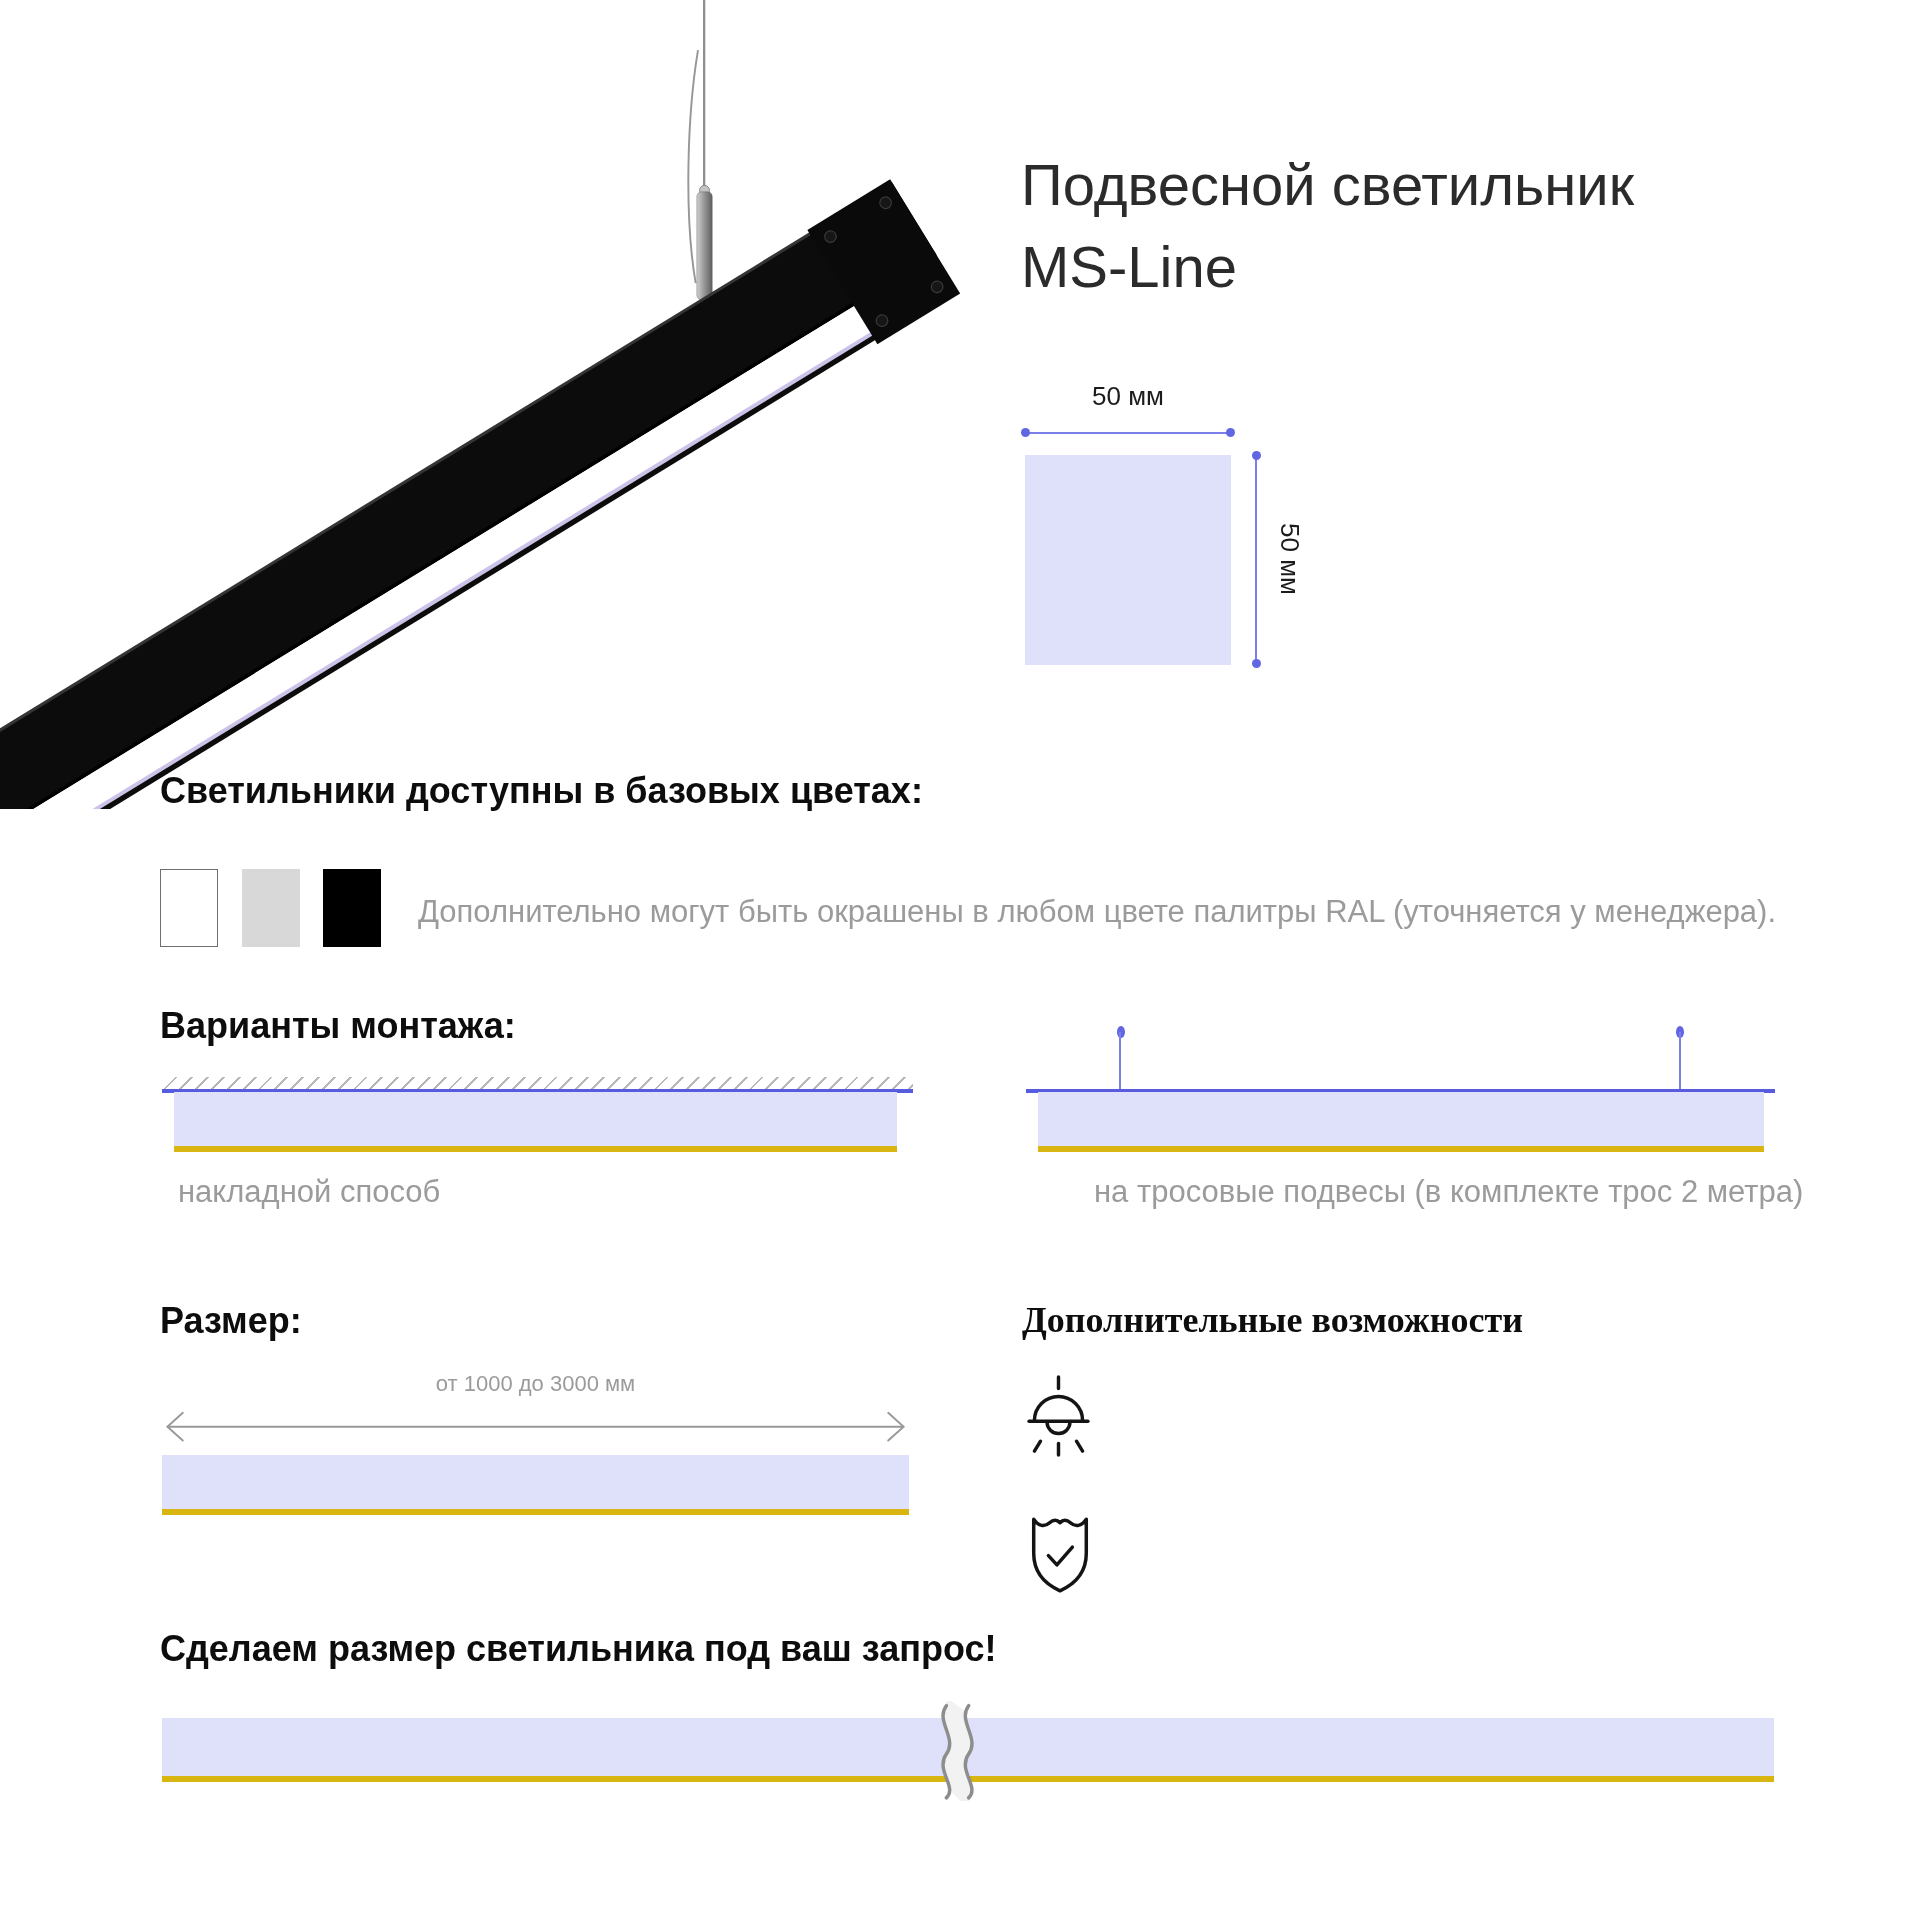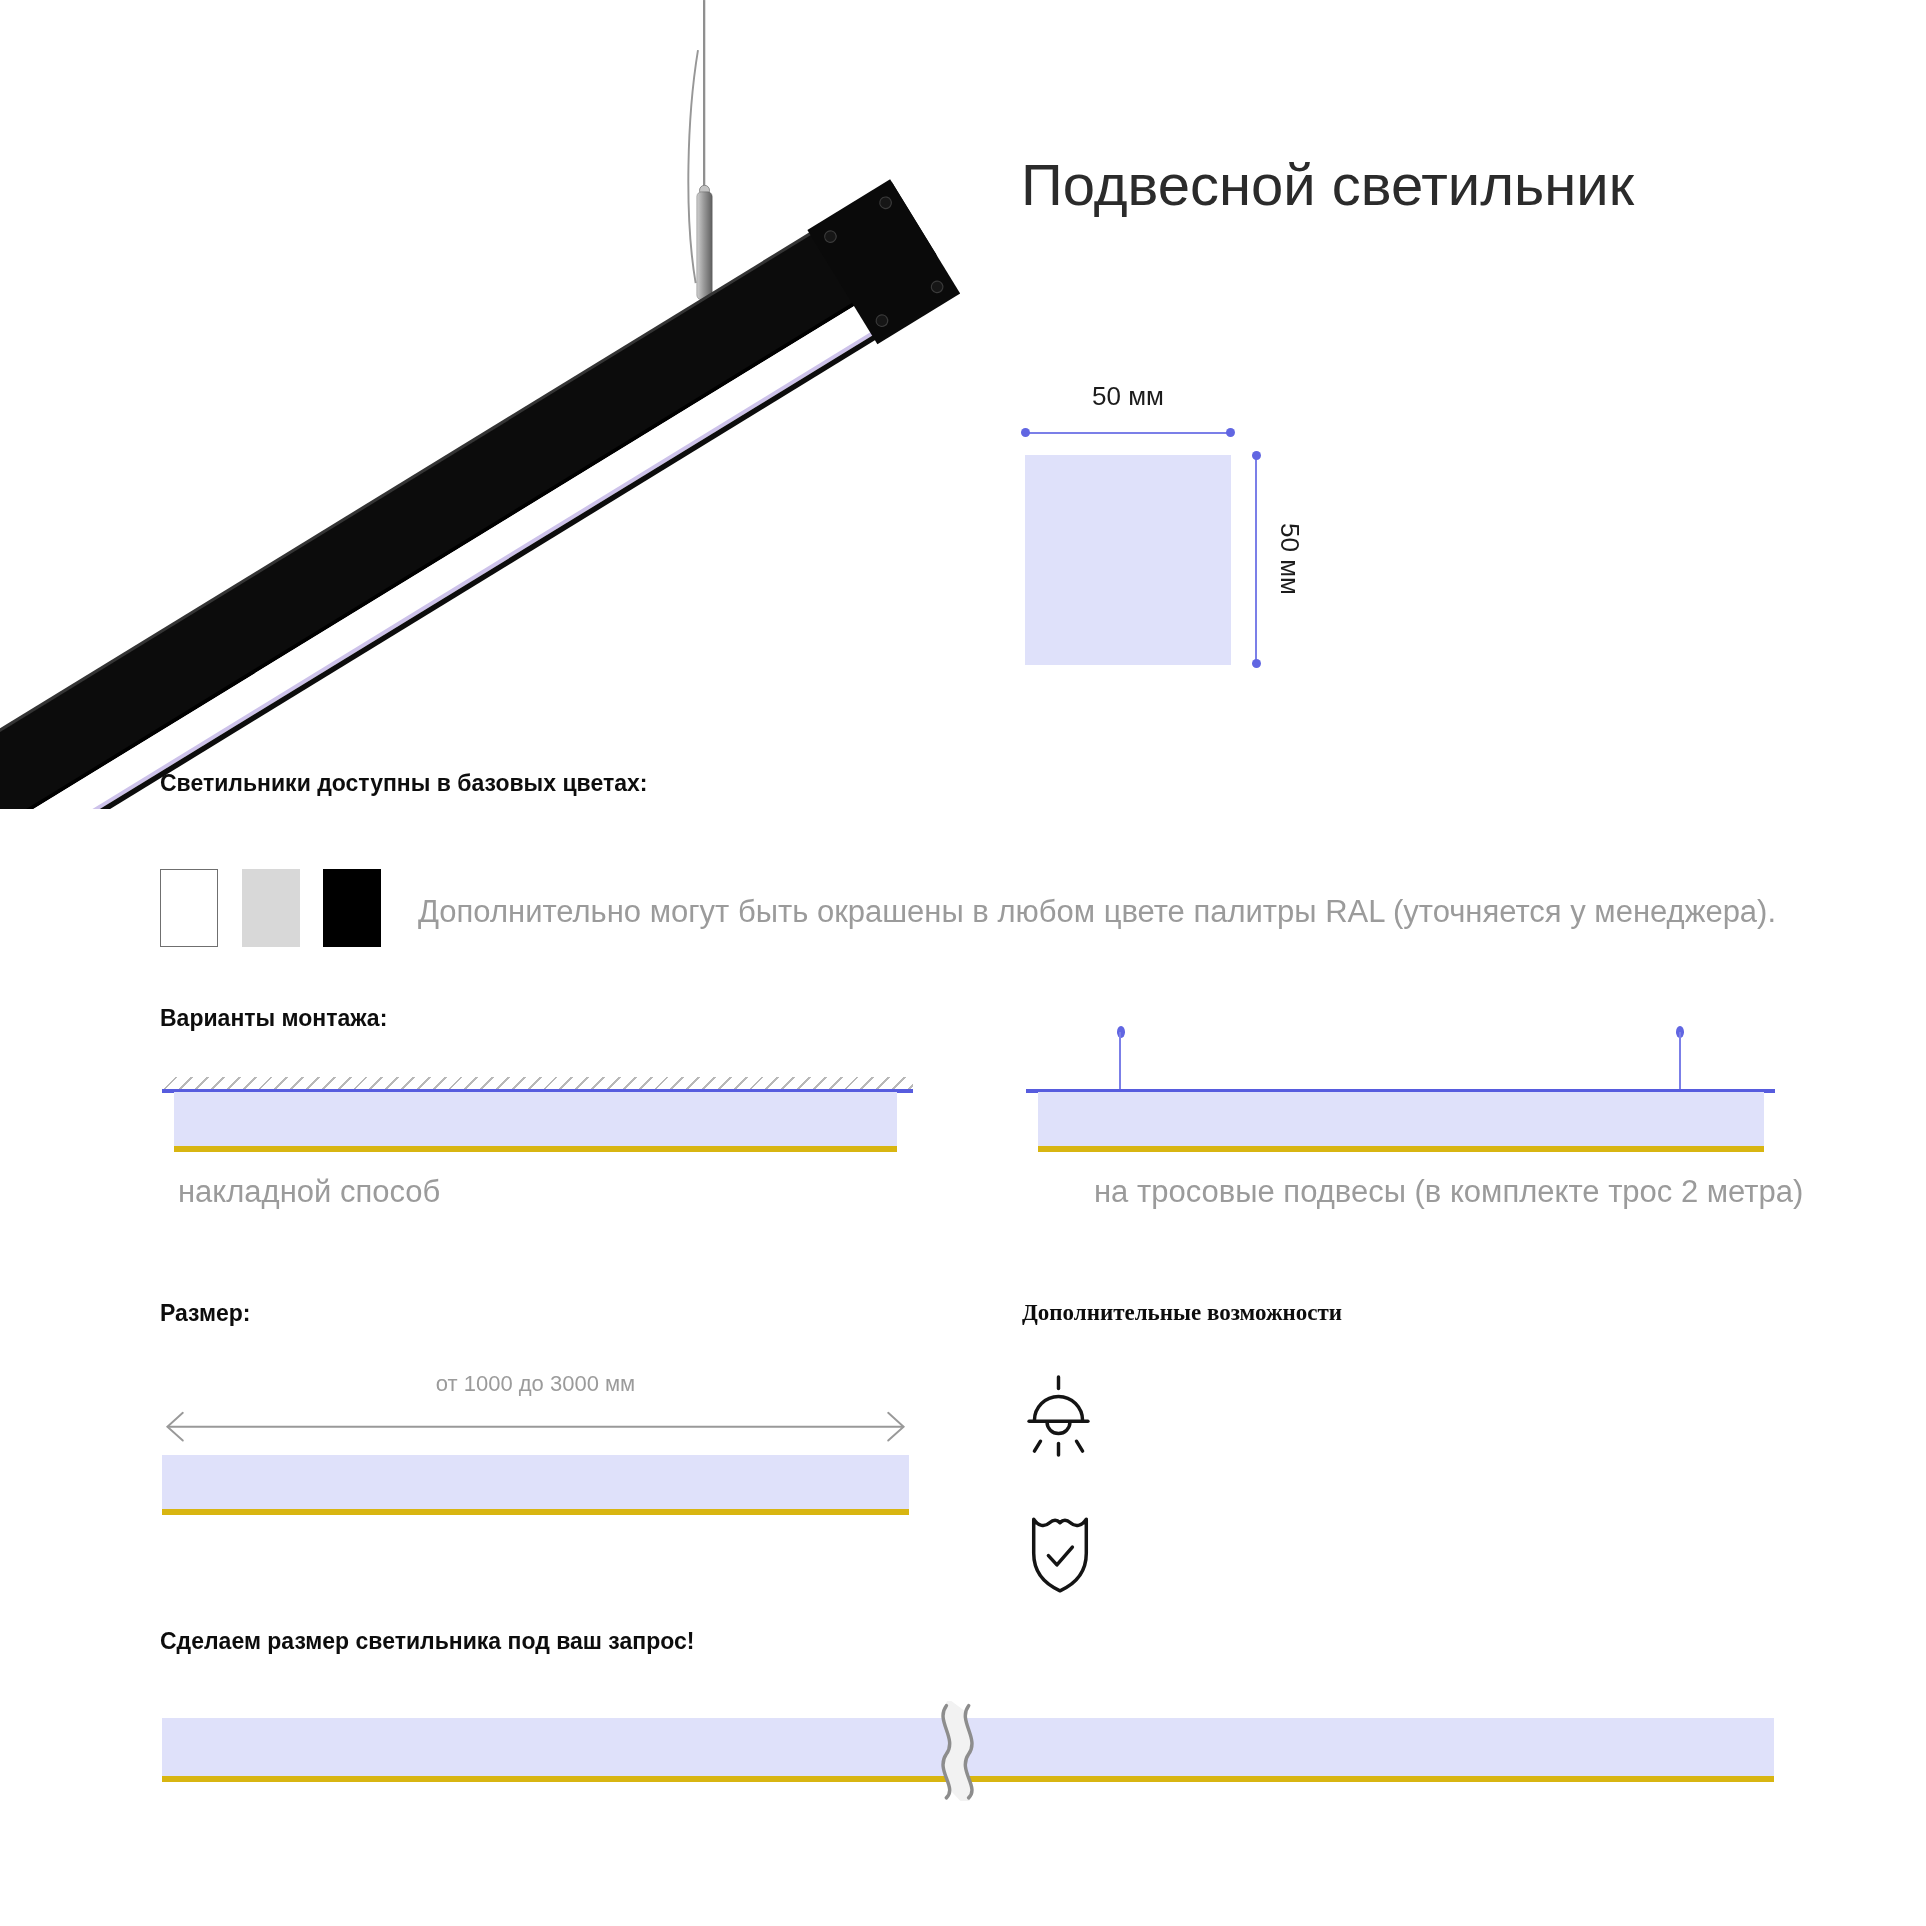--- a/index.html
+++ b/index.html
@@ -18,21 +18,21 @@
   .page{
     position:relative;width:1926px;height:1926px;background:#ffffff;
     font-family:"Liberation Sans", sans-serif;overflow:hidden;padding-left:40px;
   }
   .abs{position:absolute;}
   .title{
     left:1021px;top:144px;width:886px;
     font-size:58px;line-height:82px;color:#2b2b2b;font-weight:400;
   }
   .h2{
-    font-size:23px;font-weight:700;color:var(--heading);line-height:1.15;white-space:nowrap;
+    font-size:36px;font-weight:700;color:var(--heading);line-height:1.15;white-space:nowrap;
   }
   .gray-text{font-size:31px;color:var(--gray-text);line-height:1.15;white-space:nowrap;}
   .dim-label{font-size:26px;color:#1c1c1c;white-space:nowrap;}
   .lavender-bar{background:var(--lavender);}
   .yellow-line{background:var(--yellow);}
   .blue-line{background:var(--blue-line);}
   .hatch{
     background:repeating-linear-gradient(135deg, transparent 0 9.2px, var(--hatch) 9.2px 11.2px);
   }
   .dot{width:9.2px;height:9.2px;border-radius:50%;background:var(--dim-dot);}
@@ -73,20 +73,21 @@
       <rect x="2468" y="1884" width="252" height="348" fill="#0a0a0a"></rect>
       <circle cx="2510" cy="1930" r="15" fill="#161616" stroke="#3a3a3a" stroke-width="3"></circle>
       <circle cx="2678" cy="1930" r="15" fill="#161616" stroke="#3a3a3a" stroke-width="3"></circle>
       <circle cx="2510" cy="2186" r="15" fill="#161616" stroke="#3a3a3a" stroke-width="3"></circle>
       <circle cx="2678" cy="2186" r="15" fill="#161616" stroke="#3a3a3a" stroke-width="3"></circle>
     </g>
   </svg>
 
   <div class="abs title">
     <div>Подвесной светильник</div>
+    <div>MS-Line</div>
   </div>
 
   <div class="abs dim-label" style="left:1128px;top:381px;transform:translateX(-50%);">50 мм</div>
   <div class="abs" style="left:1025px;top:432px;width:206px;height:2.3px;background:var(--dim-line);"></div>
   <div class="abs dot" style="left:1021px;top:428px;"></div>
   <div class="abs dot" style="left:1226px;top:428px;"></div>
 
   <div class="abs lavender-bar" style="left:1025px;top:455px;width:206px;height:210px;"></div>
 
   <div class="abs" style="left:1255px;top:456px;width:2.3px;height:209px;background:var(--dim-line);"></div>

